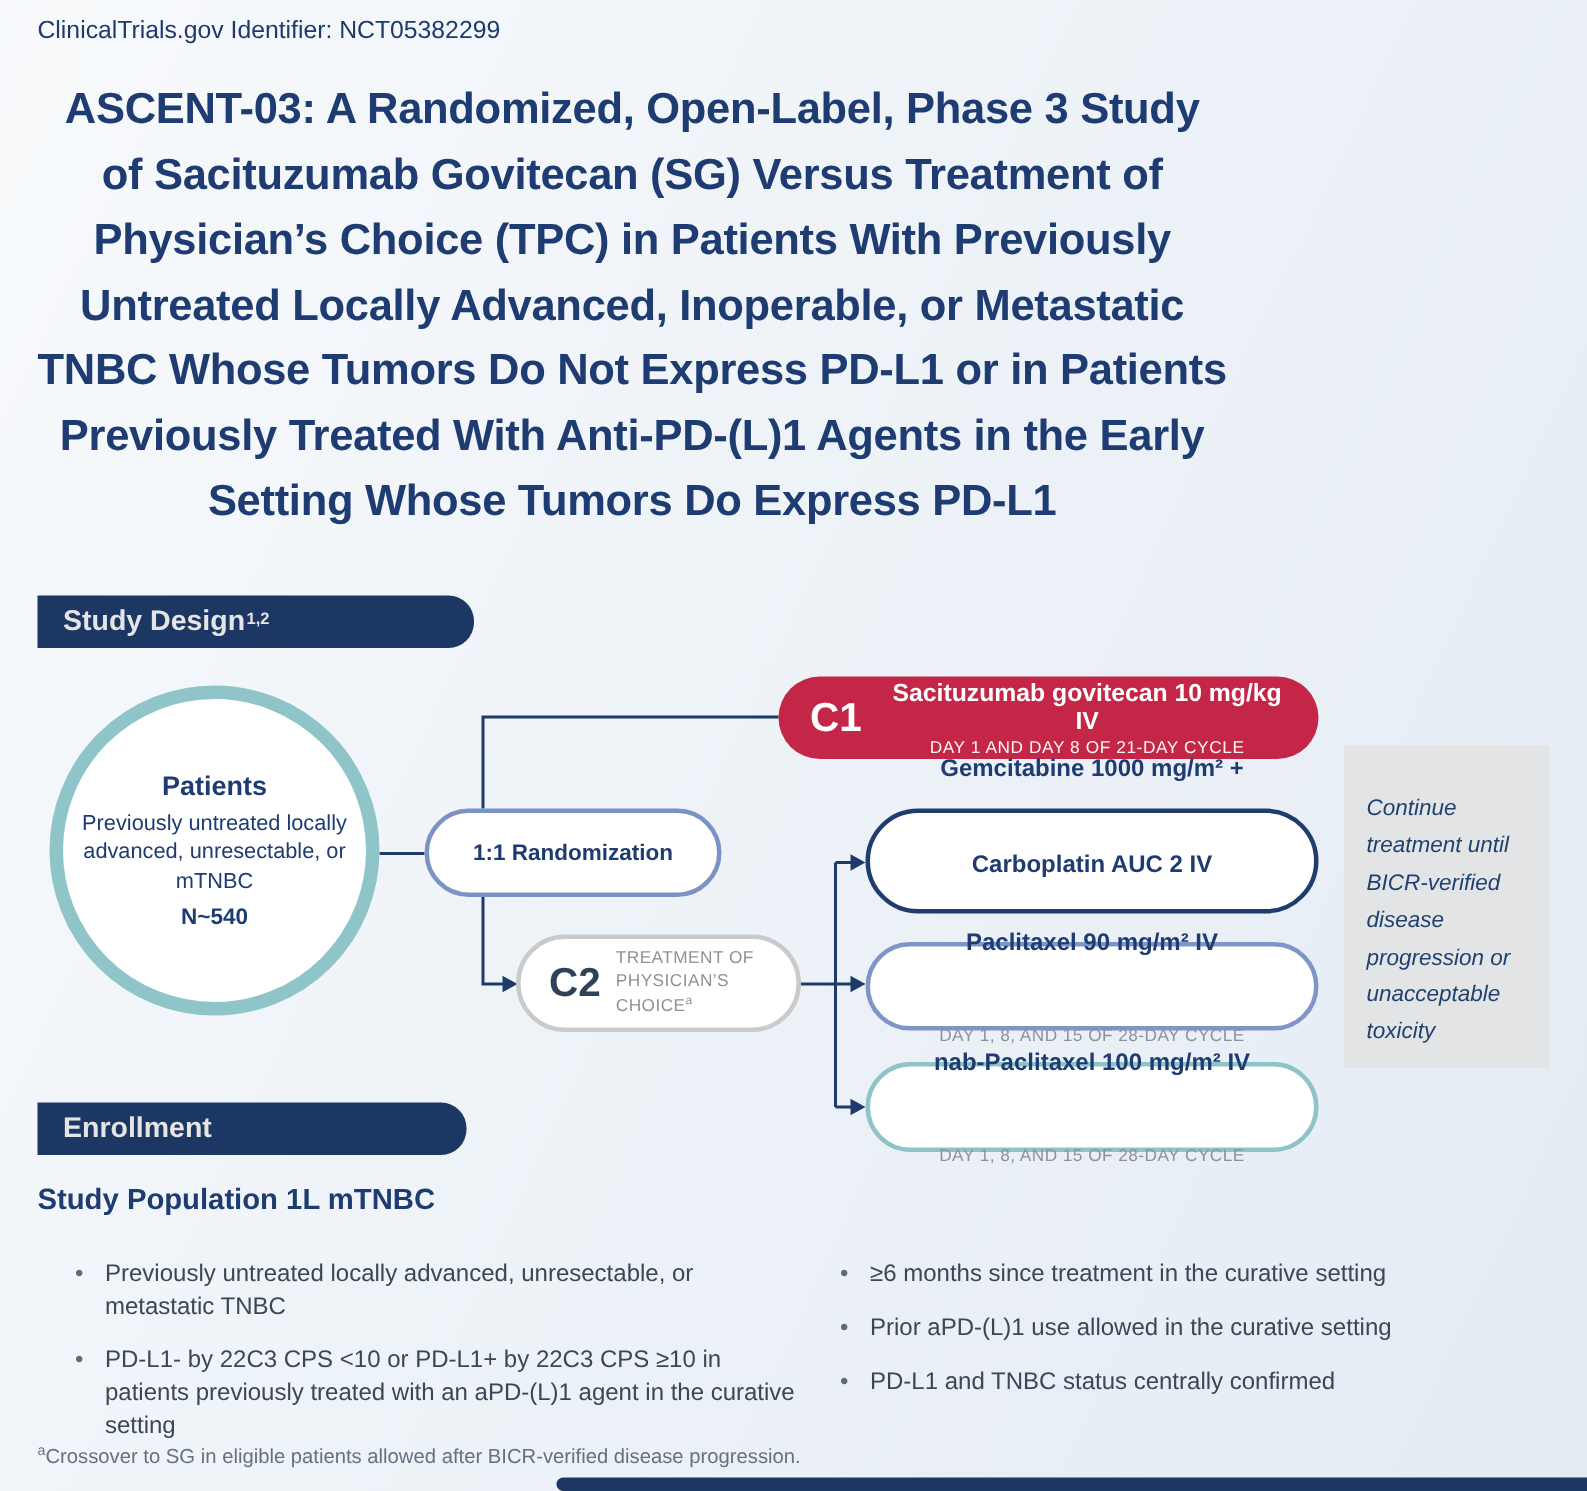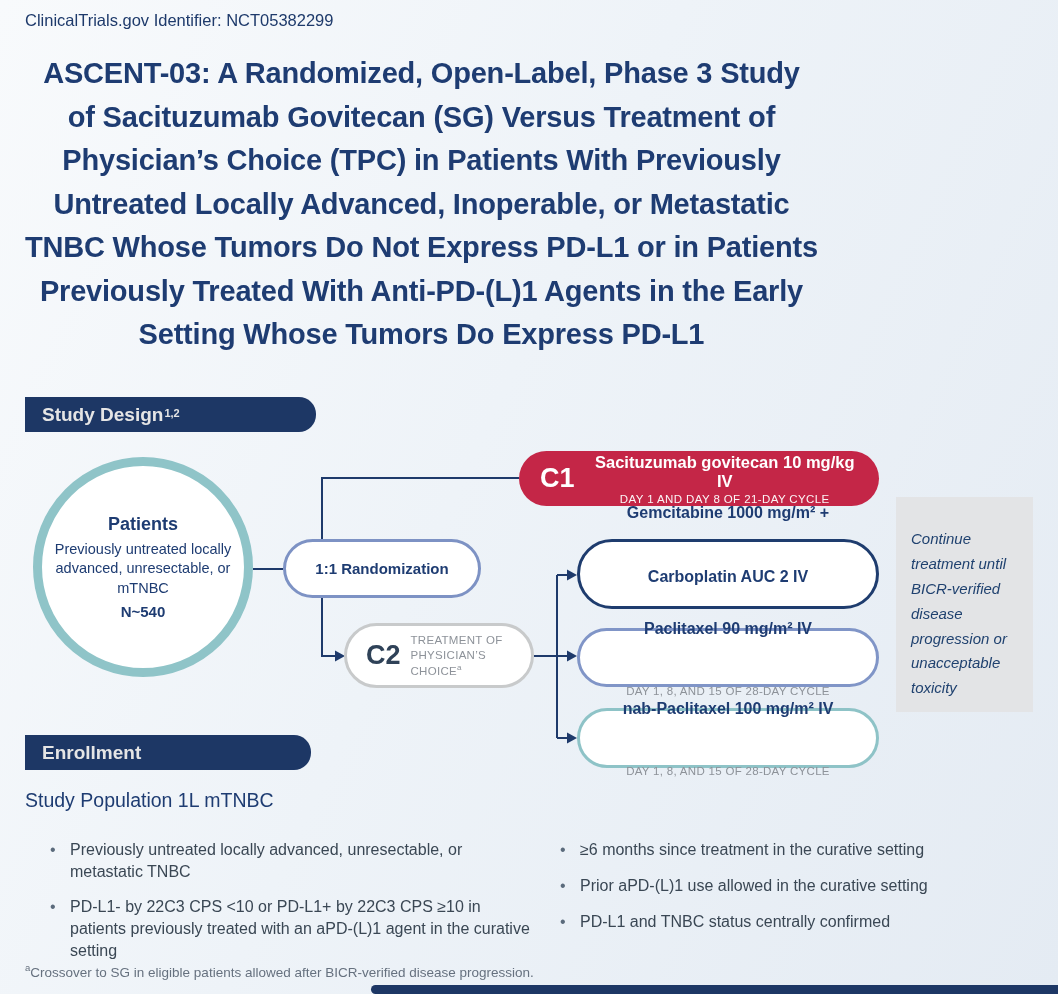--- a/index.html
+++ b/index.html
@@ -51,21 +51,21 @@
   .arm-0 { top:539px; height:64px; border:3.5px solid #1e3c6e; border-radius:36px; }
   .arm-1 { top:628px; height:53px; border:3px solid #8095c7; border-radius:30px; }
   .arm-2 { top:708px; height:54px; border:3px solid #8ec3c7; border-radius:31px; }
   .arm-name { font-size:16px; font-weight:bold; color:#1e3c72; line-height:1.25; }
   .arm-sched { font-size:11.5px; color:#8d9299; letter-spacing:0.3px; margin-top:2px; }
 
   .panel { left:896px; top:497px; width:137px; height:215px; background:#e3e4e6;
     padding:30px 12px 0 15px; box-sizing:border-box; font-style:italic;
     color:#1f416f; font-size:15px; line-height:1.66; }
 
-  .pop-title { left:25px; top:789px; font-size:19.5px; font-weight:normal; color:#1e3c72; }
+  .pop-title { left:25px; top:789px; font-size:19.5px; font-weight:bold; color:#1e3c72; }
 
   .blist { position:absolute; z-index:1; margin:16px; padding:0; list-style:none; }
   .blist li { position:relative; padding-left:24px; color:#3a4754; font-size:16px;
     line-height:1.38; margin-bottom:13px; }
   .blist li::before { content:"•"; position:absolute; left:4px; color:#5b6b7c; }
   .blist-left { left:30px; top:823px; width:492px; }
   .blist-right { left:540px; top:823px; width:500px; }
   .blist-right li { margin-bottom:14px; }
 
   .footnote { left:25px; top:962px; font-size:13.5px; color:#66717f; }

